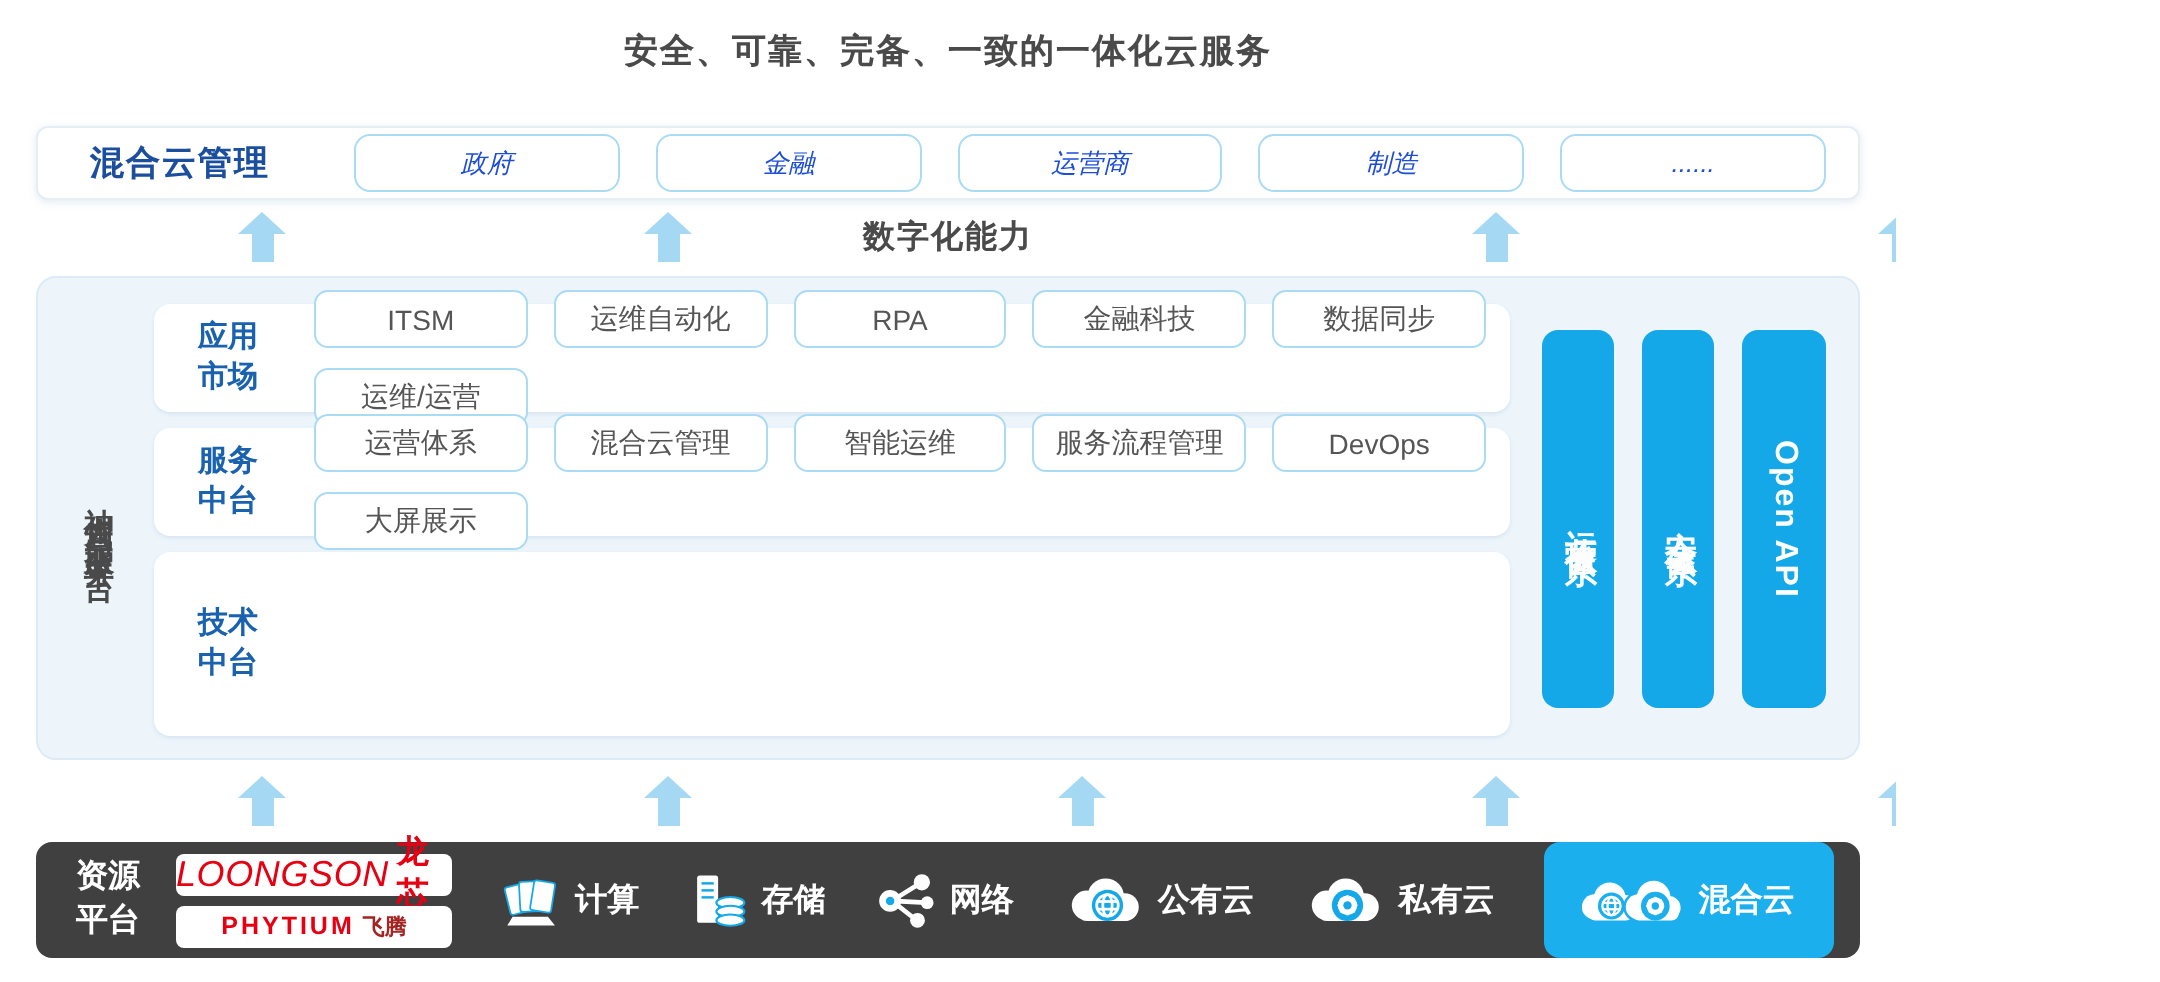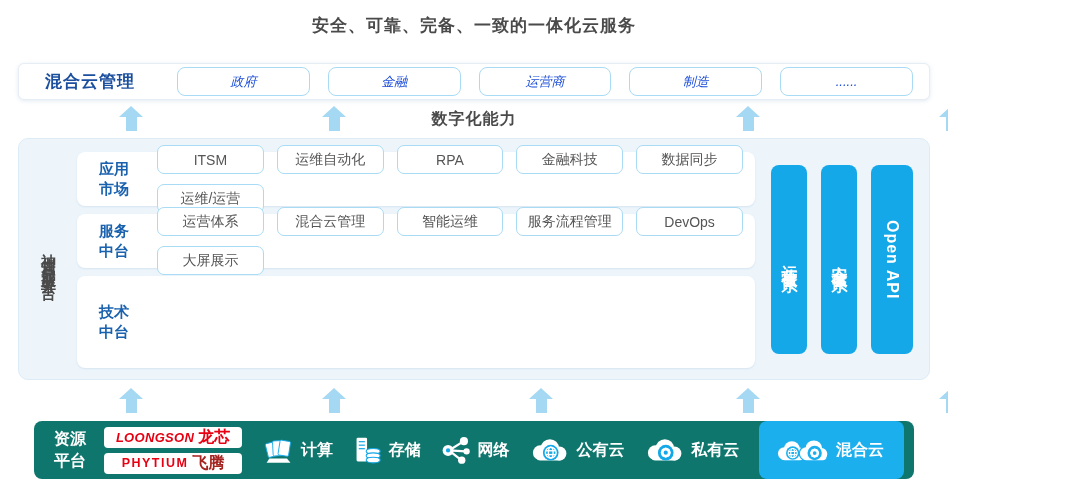--- a/index.html
+++ b/index.html
@@ -36,29 +36,29 @@
   .prow-label{flex:none;width:32px;font-size:15px;font-weight:bold;color:#1a62ae;line-height:1.35;margin-right:26px;}
   .pgrid{flex:1;display:grid;grid-template-columns:repeat(5,1fr);gap:10px 13px;}
   .pbox{height:27px;border:1px solid #a9dbf4;border-radius:7px;background:#fff;display:flex;align-items:center;
         justify-content:center;font-size:14px;color:#555;white-space:nowrap;}
   .pillars{flex:none;display:flex;gap:14px;margin-left:16px;padding:13px 0 14px;}
   .pillar{width:36px;background:#14a8e8;border-radius:8px;display:flex;align-items:center;justify-content:center;
         writing-mode:vertical-rl;color:#fff;font-size:16px;font-weight:bold;letter-spacing:4px;}
   .pillar.api{width:42px;letter-spacing:1px;}
 
   
-  .res-bar{margin:0 34px;height:58px;background:#0f766e;border-radius:8px;display:flex;align-items:center;
+  .res-bar{margin:0 18px;height:58px;background:#404040;border-radius:8px;display:flex;align-items:center;
         padding:0 0 0 20px;box-sizing:border-box;}
   .res-label{flex:none;width:34px;font-size:16px;font-weight:bold;color:#fff;line-height:1.35;margin-right:16px;}
   .vendor-col{flex:none;display:flex;flex-direction:column;gap:5px;margin-right:12px;}
   .vendor-pill{width:138px;height:21px;background:#fff;border-radius:4px;display:flex;align-items:center;justify-content:center;gap:4px;}
-  .loongson-text{font-size:13px;font-weight:700;font-style:italic;color:#e60012;letter-spacing:.3px;}
+  .loongson-text{font-size:18px;font-weight:400;font-style:italic;color:#e60012;letter-spacing:.3px;}
   .loongson-suffix{font-size:16px;font-weight:bold;color:#e60012;}
   .phytium-text{font-size:12.5px;font-weight:bold;color:#e60012;letter-spacing:1.5px;}
-  .phytium-suffix{font-size:16px;font-weight:bold;color:#a32420;}
+  .phytium-suffix{font-size:11px;font-weight:bold;color:#a32420;}
   .huawei-box{flex:none;height:36px;background:#fff;border-radius:5px;display:flex;align-items:center;gap:7px;padding:0 13px;margin-right:6px;}
   .huawei-text{font-size:15px;font-weight:bold;color:#1a1a1a;letter-spacing:1px;}
   .res-items{flex:1;display:flex;align-items:center;justify-content:space-around;align-self:stretch;}
   .res-item{display:flex;align-items:center;gap:7px;color:#fff;font-size:16px;font-weight:bold;white-space:nowrap;}
   .res-item svg{display:block;}
   .hybrid-seg{align-self:stretch;display:flex;align-items:center;background:#1cafee;border-radius:8px;padding:0 20px 0 16px;}
 </style>
 </head>
 <body>
 

